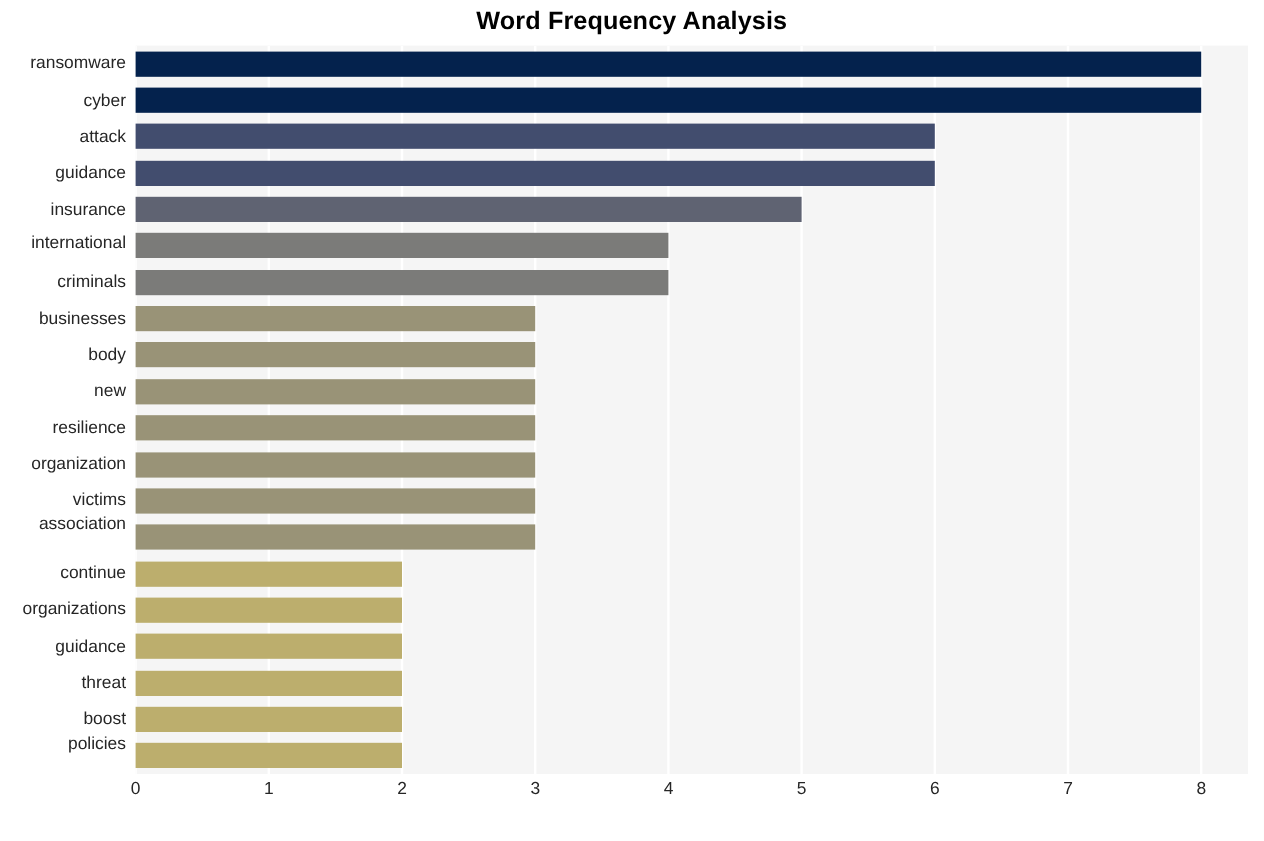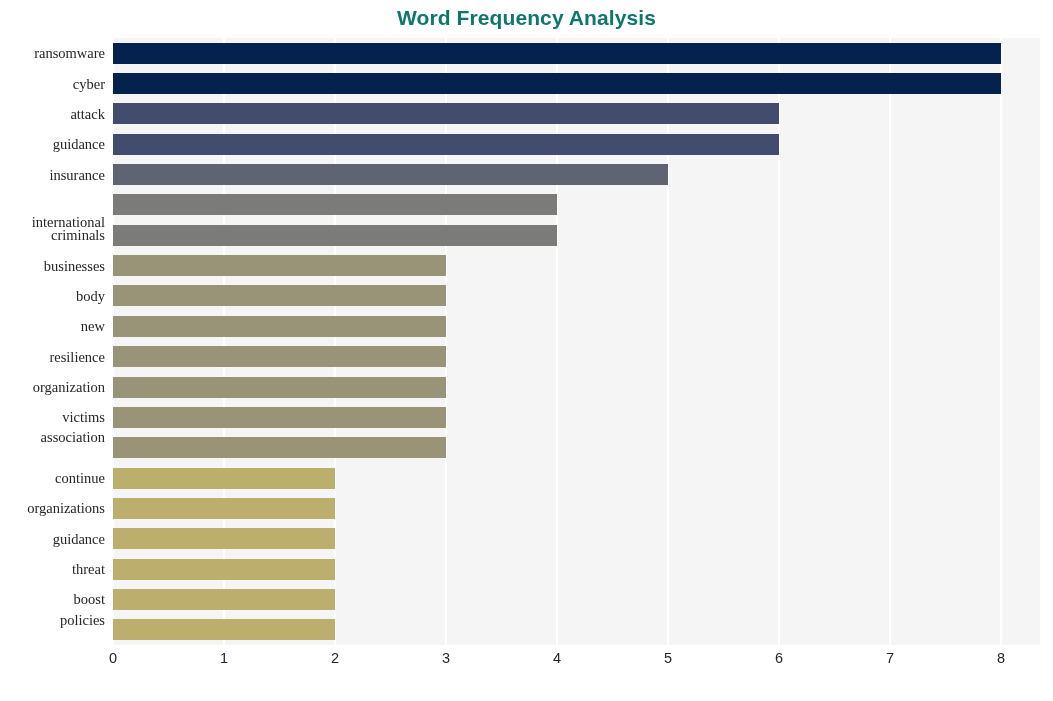--- a/index.html
+++ b/index.html
@@ -23,21 +23,21 @@
 
   
   #chart-title {
     position: absolute;
     left: 0;
     top: 6px;
     width: 1053px;
     text-align: center;
     font-size: 21px;
     font-weight: bold;
-    color: #0f766e;
+    color: #000000;
     letter-spacing: 0.1px;
   }
 
   
   #plot-area {
     position: absolute;
     left: 113px;
     top: 38px;
     width: 927px;
     height: 607px;
@@ -73,21 +73,20 @@
     border-radius: 0;
   }
 
   
   #y-axis-labels {
     position: absolute;
     left: 0;
     top: 38px;
     width: 105px;
     height: 607px;
-    font-family: Liberation Serif, serif;
   }
   .y-tick-label {
     position: absolute;
     right: 0;
     width: 105px;
     text-align: right;
     font-size: 14.5px;
     color: #262626;
     line-height: 1;
     white-space: nowrap;
@@ -202,21 +201,21 @@
         <div class="bar" title="policies: 2" style="width: 222.036px; background: rgb(188, 174, 109);"></div>
       </div>
     </div>
 
   <div id="y-axis-labels">
       <div class="y-tick-label" style="top: 8.175px;">ransomware</div>
       <div class="y-tick-label" style="top: 38.525px;">cyber</div>
       <div class="y-tick-label" style="top: 68.875px;">attack</div>
       <div class="y-tick-label" style="top: 99.225px;">guidance</div>
       <div class="y-tick-label" style="top: 129.575px;">insurance</div>
-      <div class="y-tick-label" style="top: 177px;">international</div>
+      <div class="y-tick-label" style="top: 158px;">international</div>
       <div class="y-tick-label" style="top: 190.275px;">criminals</div>
       <div class="y-tick-label" style="top: 220.625px;">businesses</div>
       <div class="y-tick-label" style="top: 250.975px;">body</div>
       <div class="y-tick-label" style="top: 281.325px;">new</div>
       <div class="y-tick-label" style="top: 311.675px;">resilience</div>
       <div class="y-tick-label" style="top: 342.025px;">organization</div>
       <div class="y-tick-label" style="top: 372.375px;">victims</div>
       <div class="y-tick-label" style="top: 392px; text-align: right;">association</div>
       <div class="y-tick-label" style="top: 433.075px;">continue</div>
       <div class="y-tick-label" style="top: 463.425px;">organizations</div>

